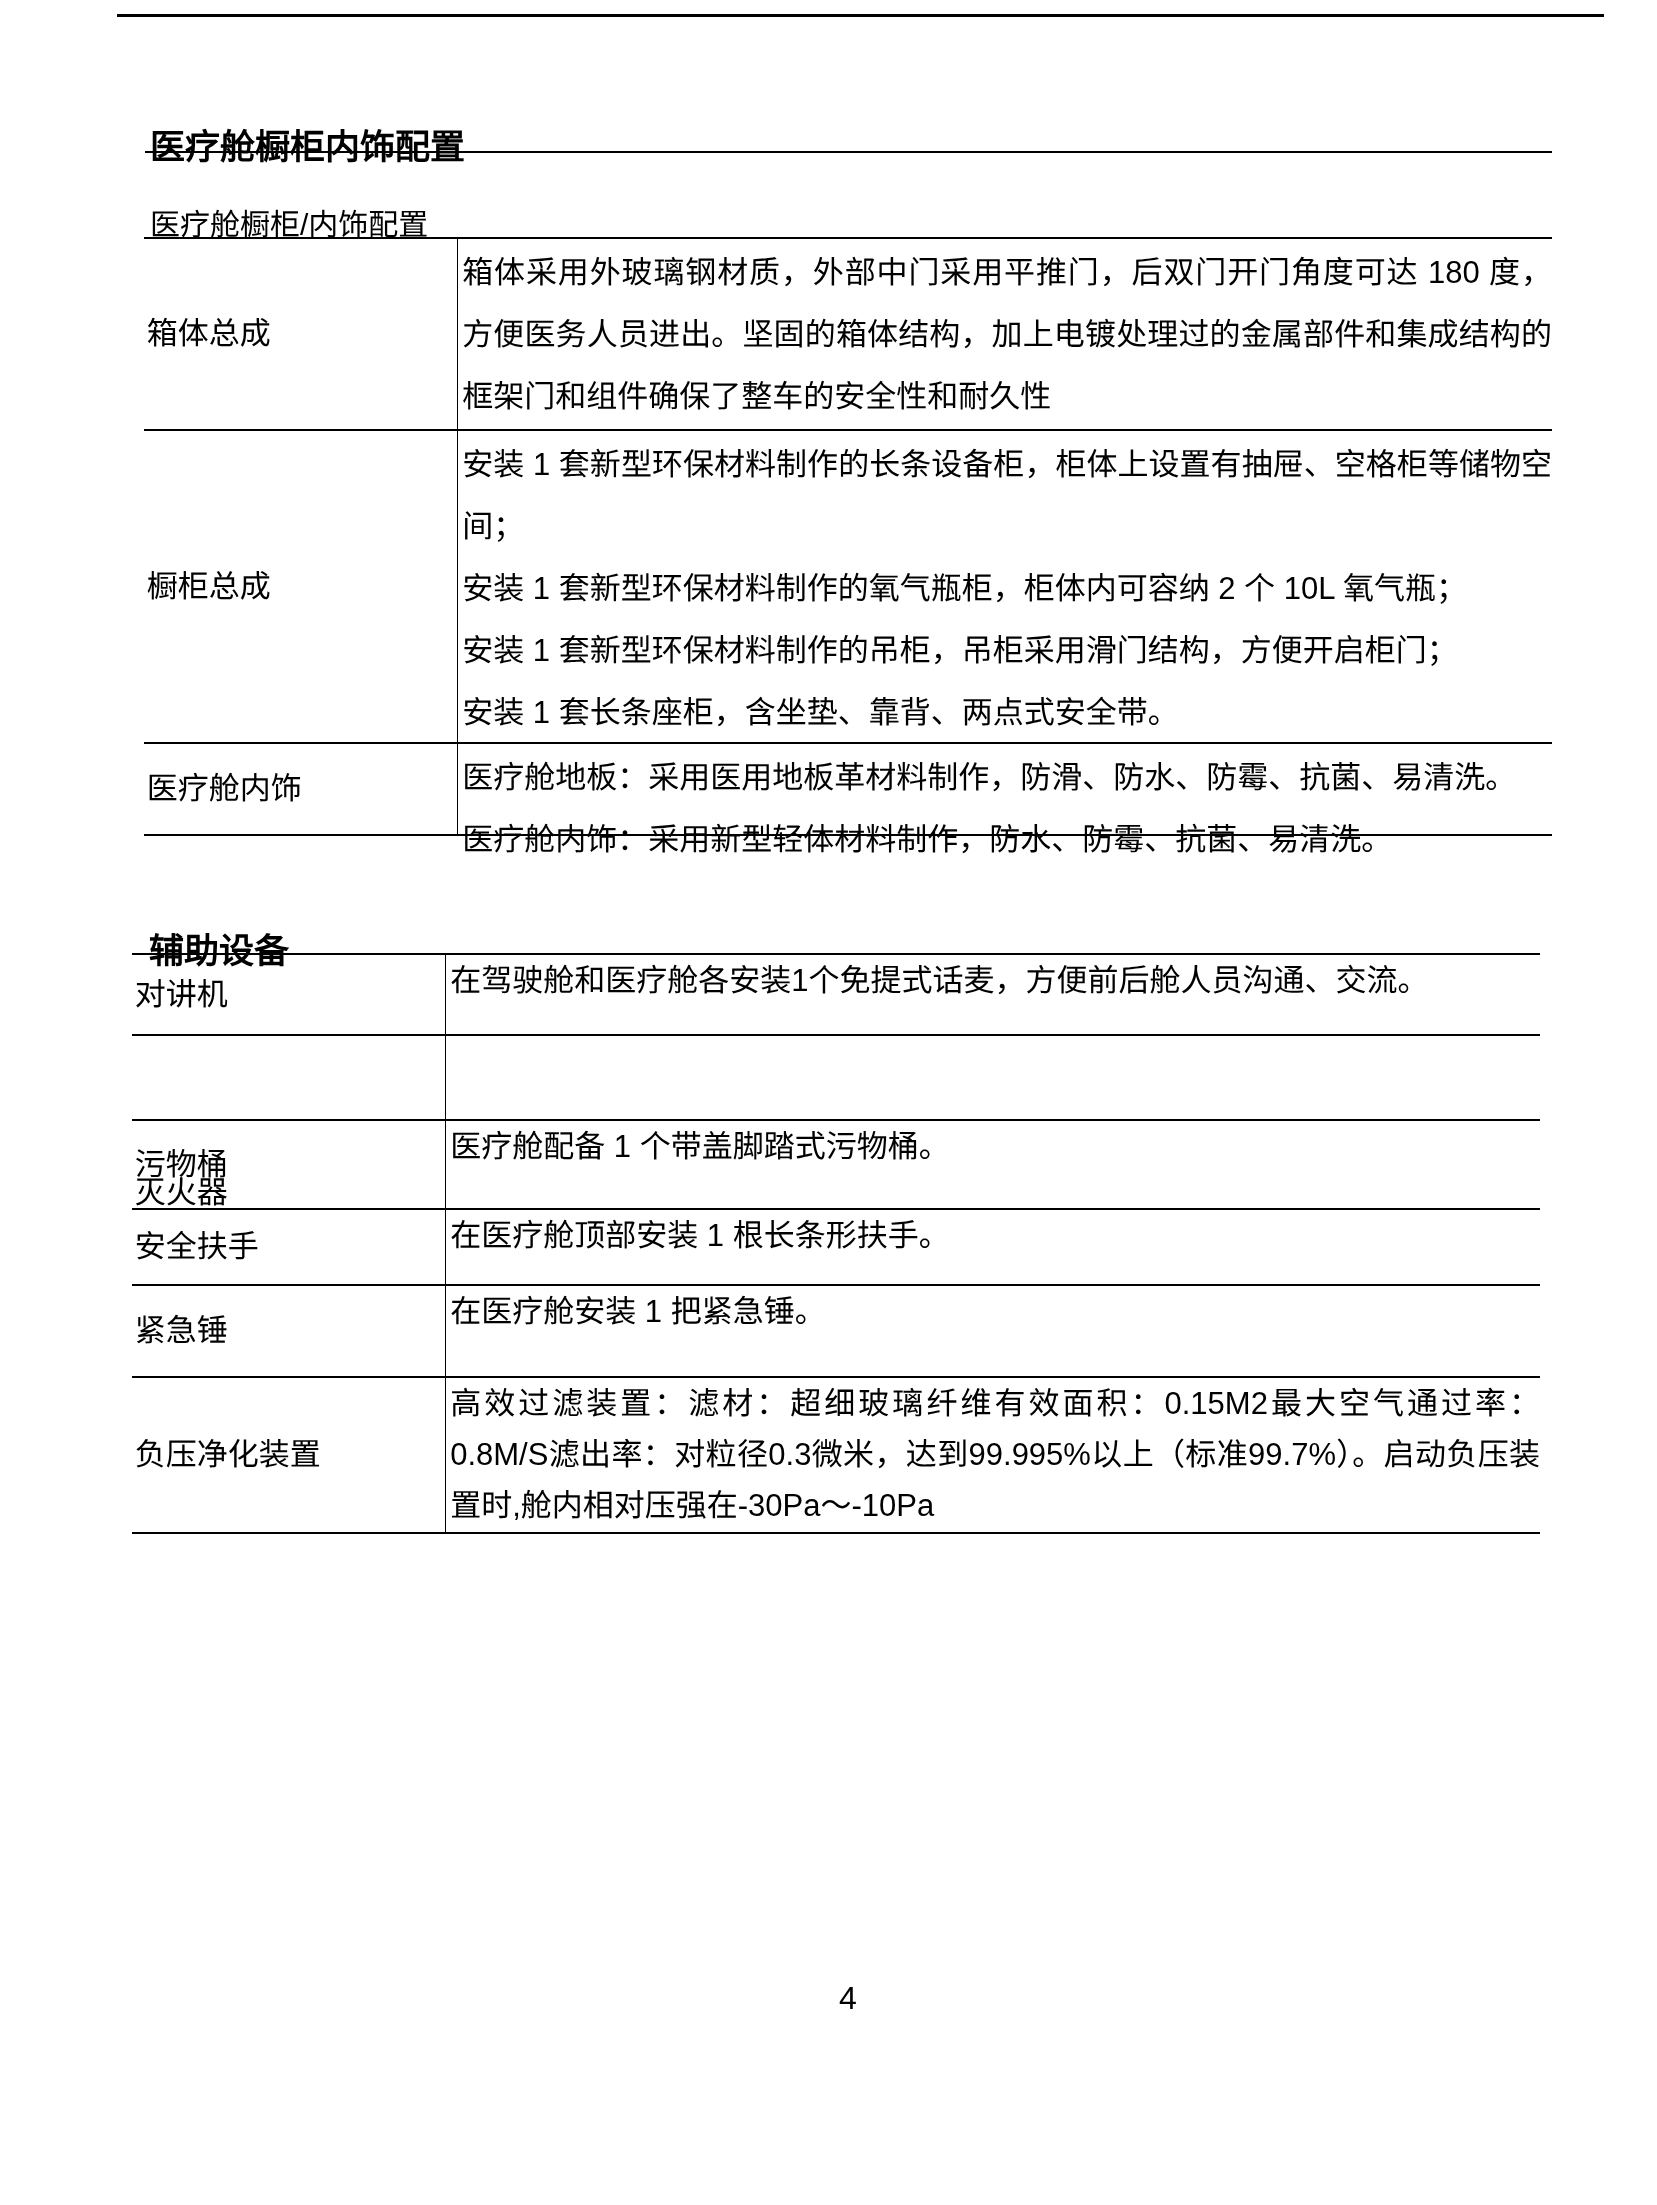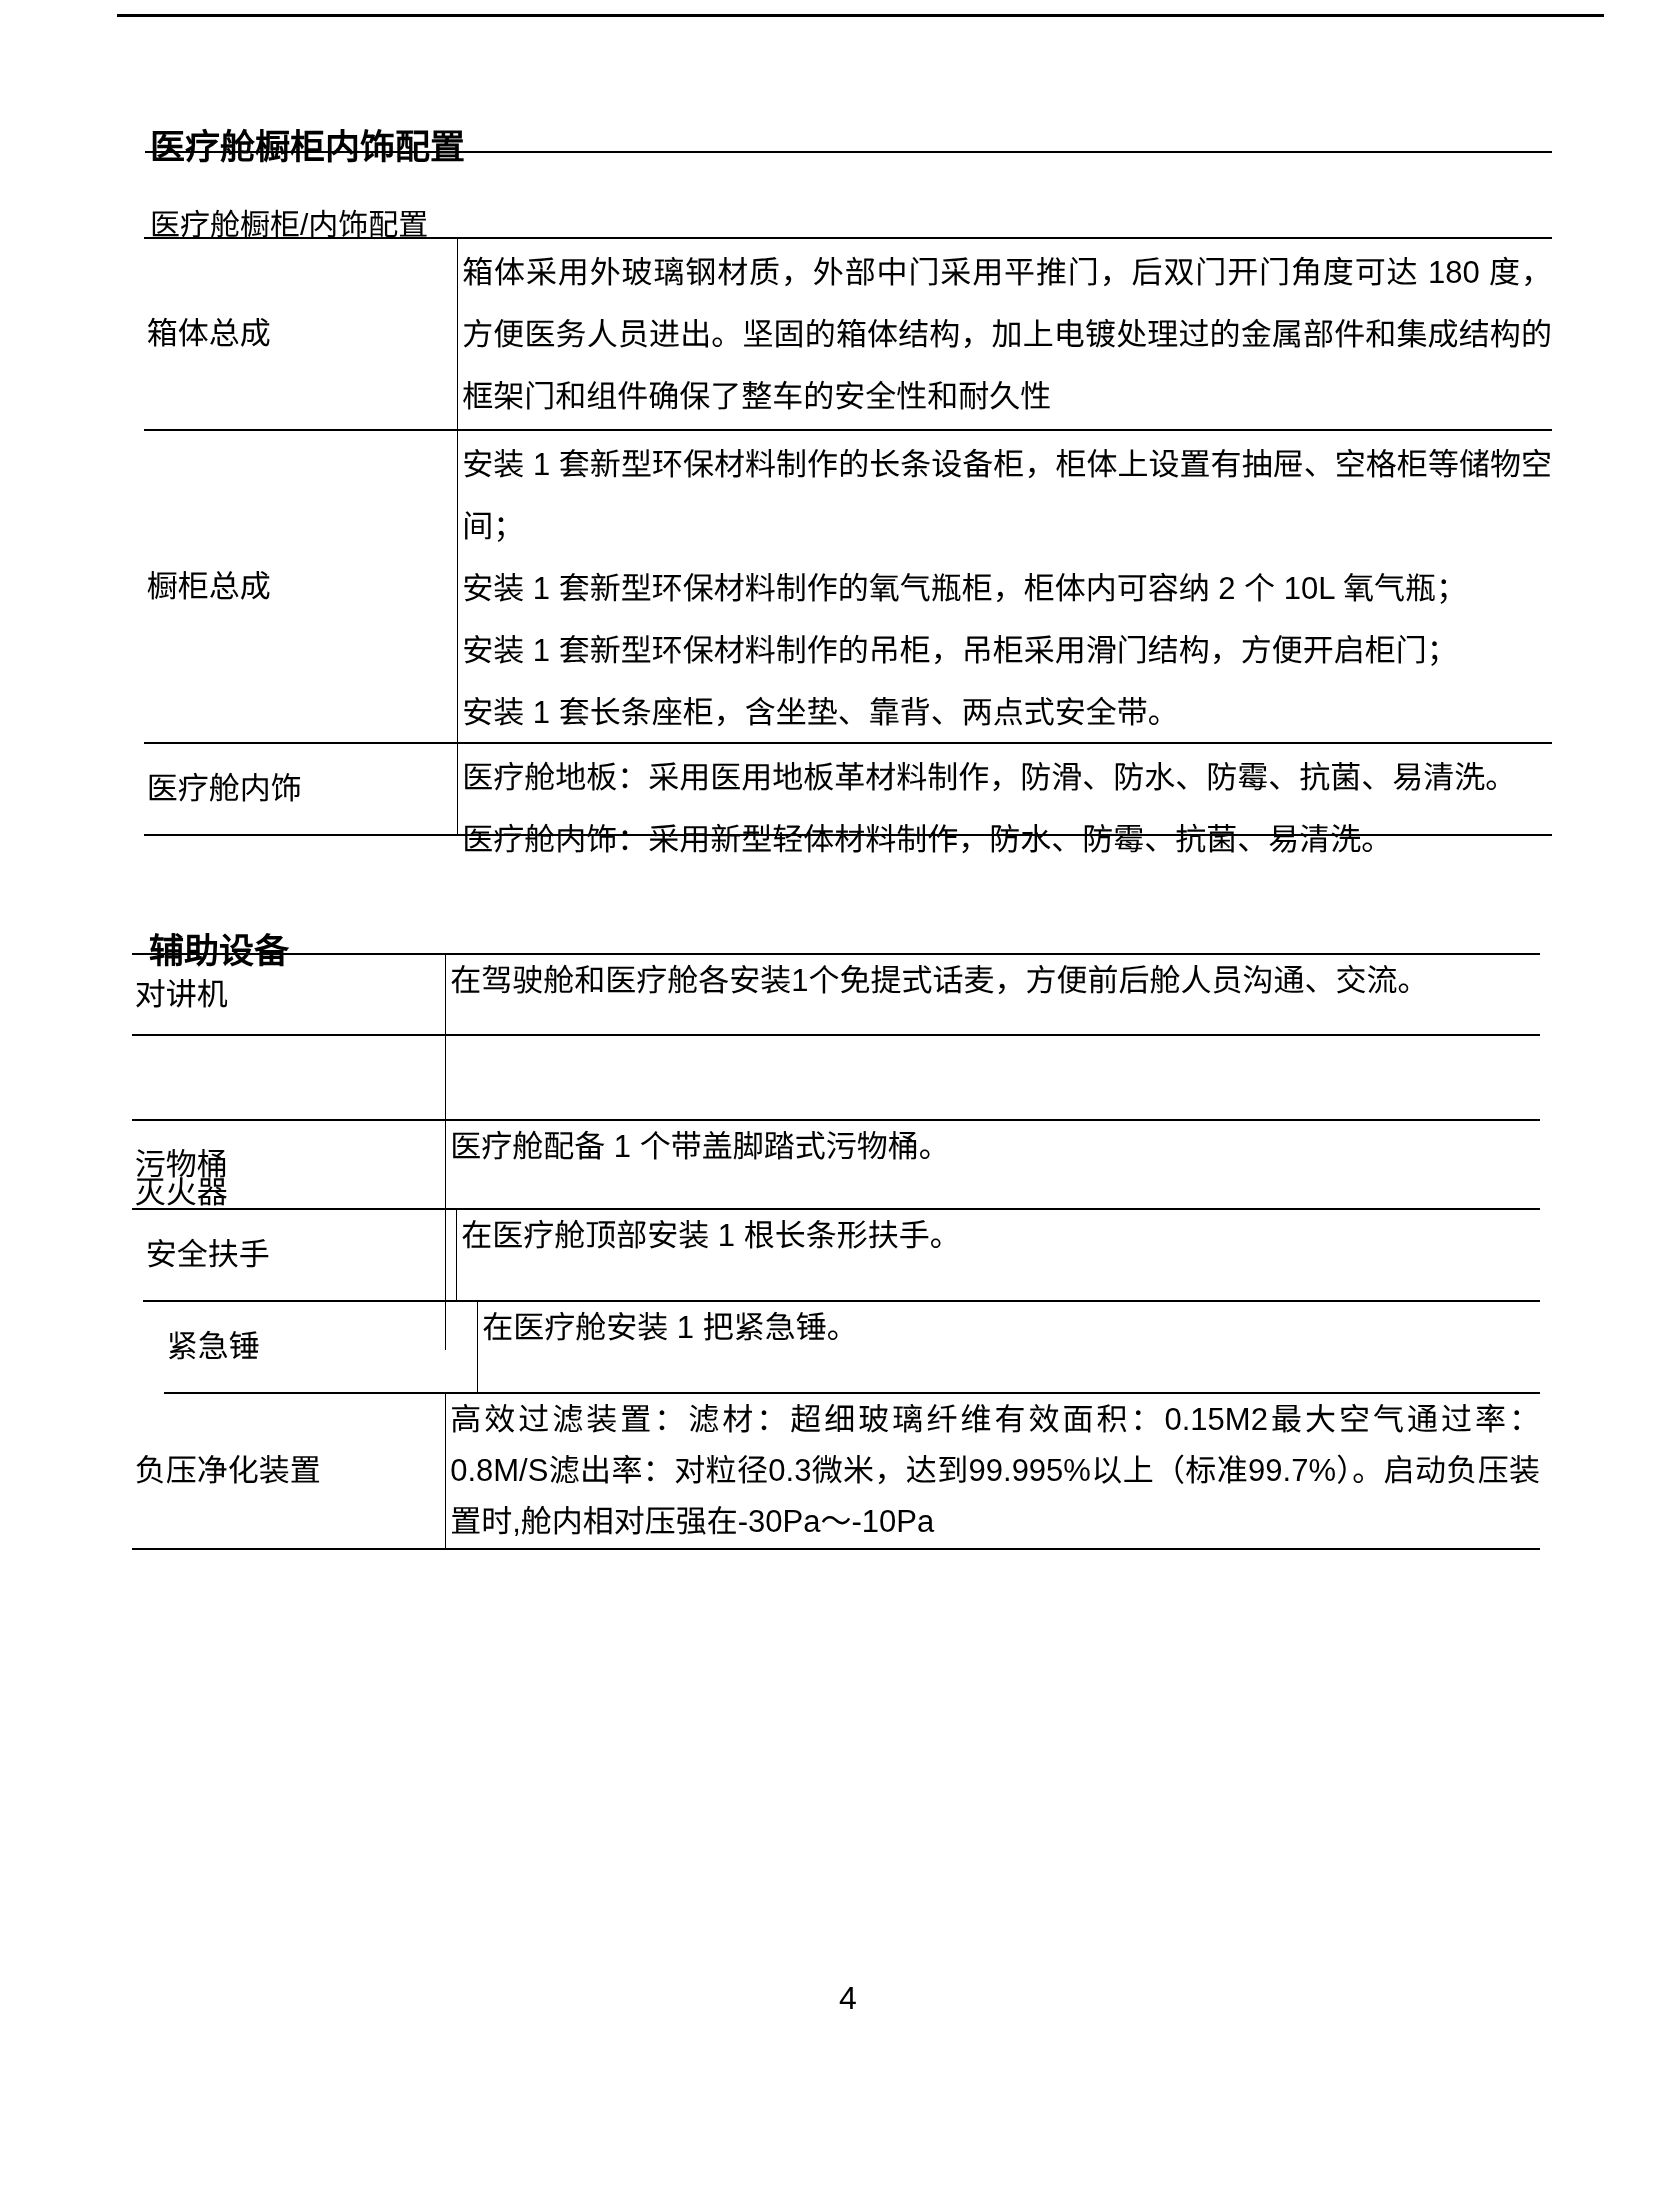--- a/index.html
+++ b/index.html
@@ -69,22 +69,22 @@
   
   .t2 .cell-content {
     display: flex;
     flex-direction: column;
     justify-content: flex-start;
   }
   .t2 .cell-content p { line-height: 51px; }
   .t2-r0 { height: 81px; }
   .t2-r1 { height: 85px; flex-direction: column; }
   .t2-r2 { height: 89px; }
-  .t2-r3 { height: 92px; margin-left: 11px; }
-  .t2-r4 { height: 92px; margin-left: 32px; }
+  .t2-r3 { height: 76px; }
+  .t2-r4 { height: 92px; }
   .t2-r5 { height: 156px; }
 
   
   #page-number {
     left: 144px;
     top: 1981px;
     width: 1408px;
     text-align: center;
     font-size: 32px;
     line-height: 1.1;

